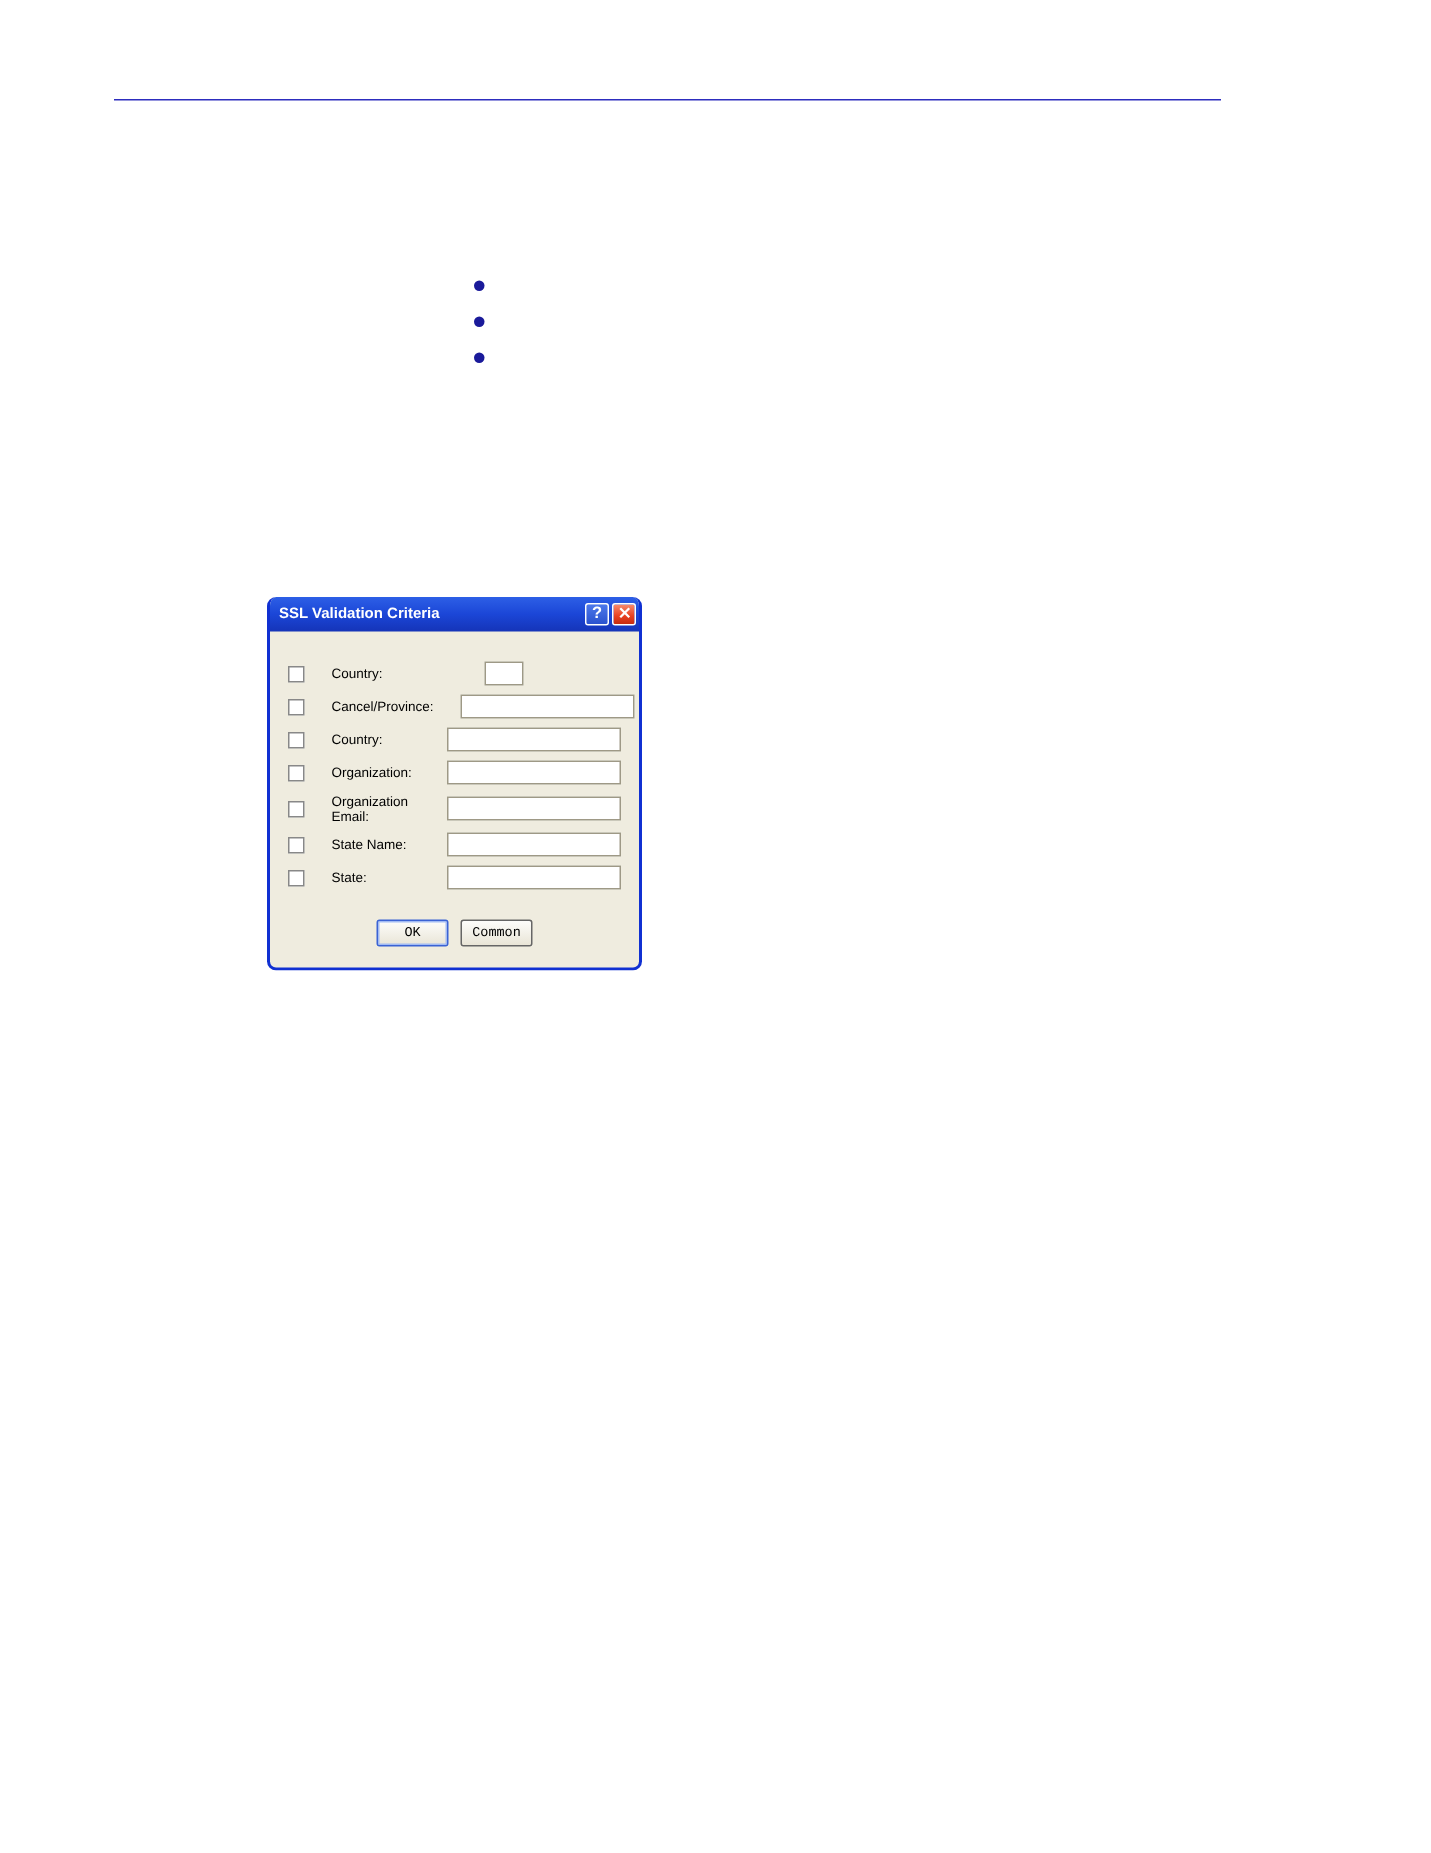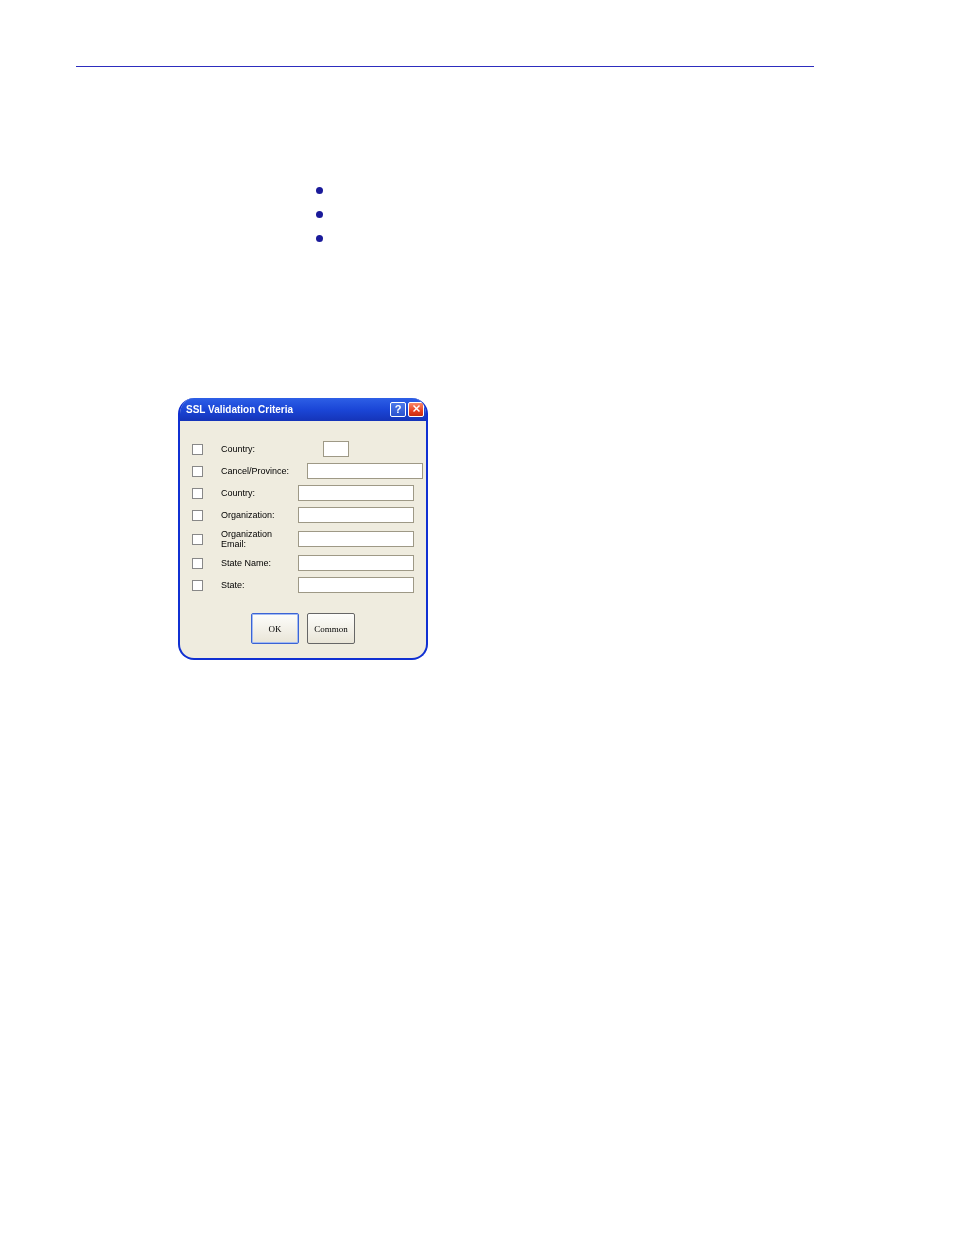--- a/index.html
+++ b/index.html
@@ -42,21 +42,21 @@
     border-radius: 50%;
   }
   .dialog {
     position: absolute;
     left: 178px;
     top: 398px;
     width: 250px;
     background: #efecdf;
     border: 2px solid #1030d2;
     border-top: none;
-    border-radius: 16px;
+    border-radius: 6px;
     overflow: hidden;
     font-size: 9px;
   }
   .titlebar {
     display: flex;
     align-items: center;
     justify-content: space-between;
     background: linear-gradient(to bottom, #2d5fe6 0%, #1b46d7 50%, #1534b8 100%);
     color: #fff;
     font-weight: bold;
@@ -130,23 +130,23 @@
     width: 116px;
   }
   .dialog-buttons {
     display: flex;
     justify-content: center;
     gap: 8px;
     padding: 14px 0 6px 0;
   }
   .dialog-buttons button {
     width: 48px;
-    height: 31px;
-    font-size: 9px;
-    font-family: Liberation Serif, serif;
+    height: 18px;
+    font-size: 9px;
+    font-family: Liberation Mono, monospace;
     border: 1px solid #666;
     background: linear-gradient(to bottom, #fdfdfb, #e9e5d7);
     border-radius: 2px;
     cursor: pointer;
   }
   .dialog-buttons button.default {
     border: 1px solid #3b63d4;
     box-shadow: 0 0 0 1px #a2bbf3 inset;
   }
 </style>

